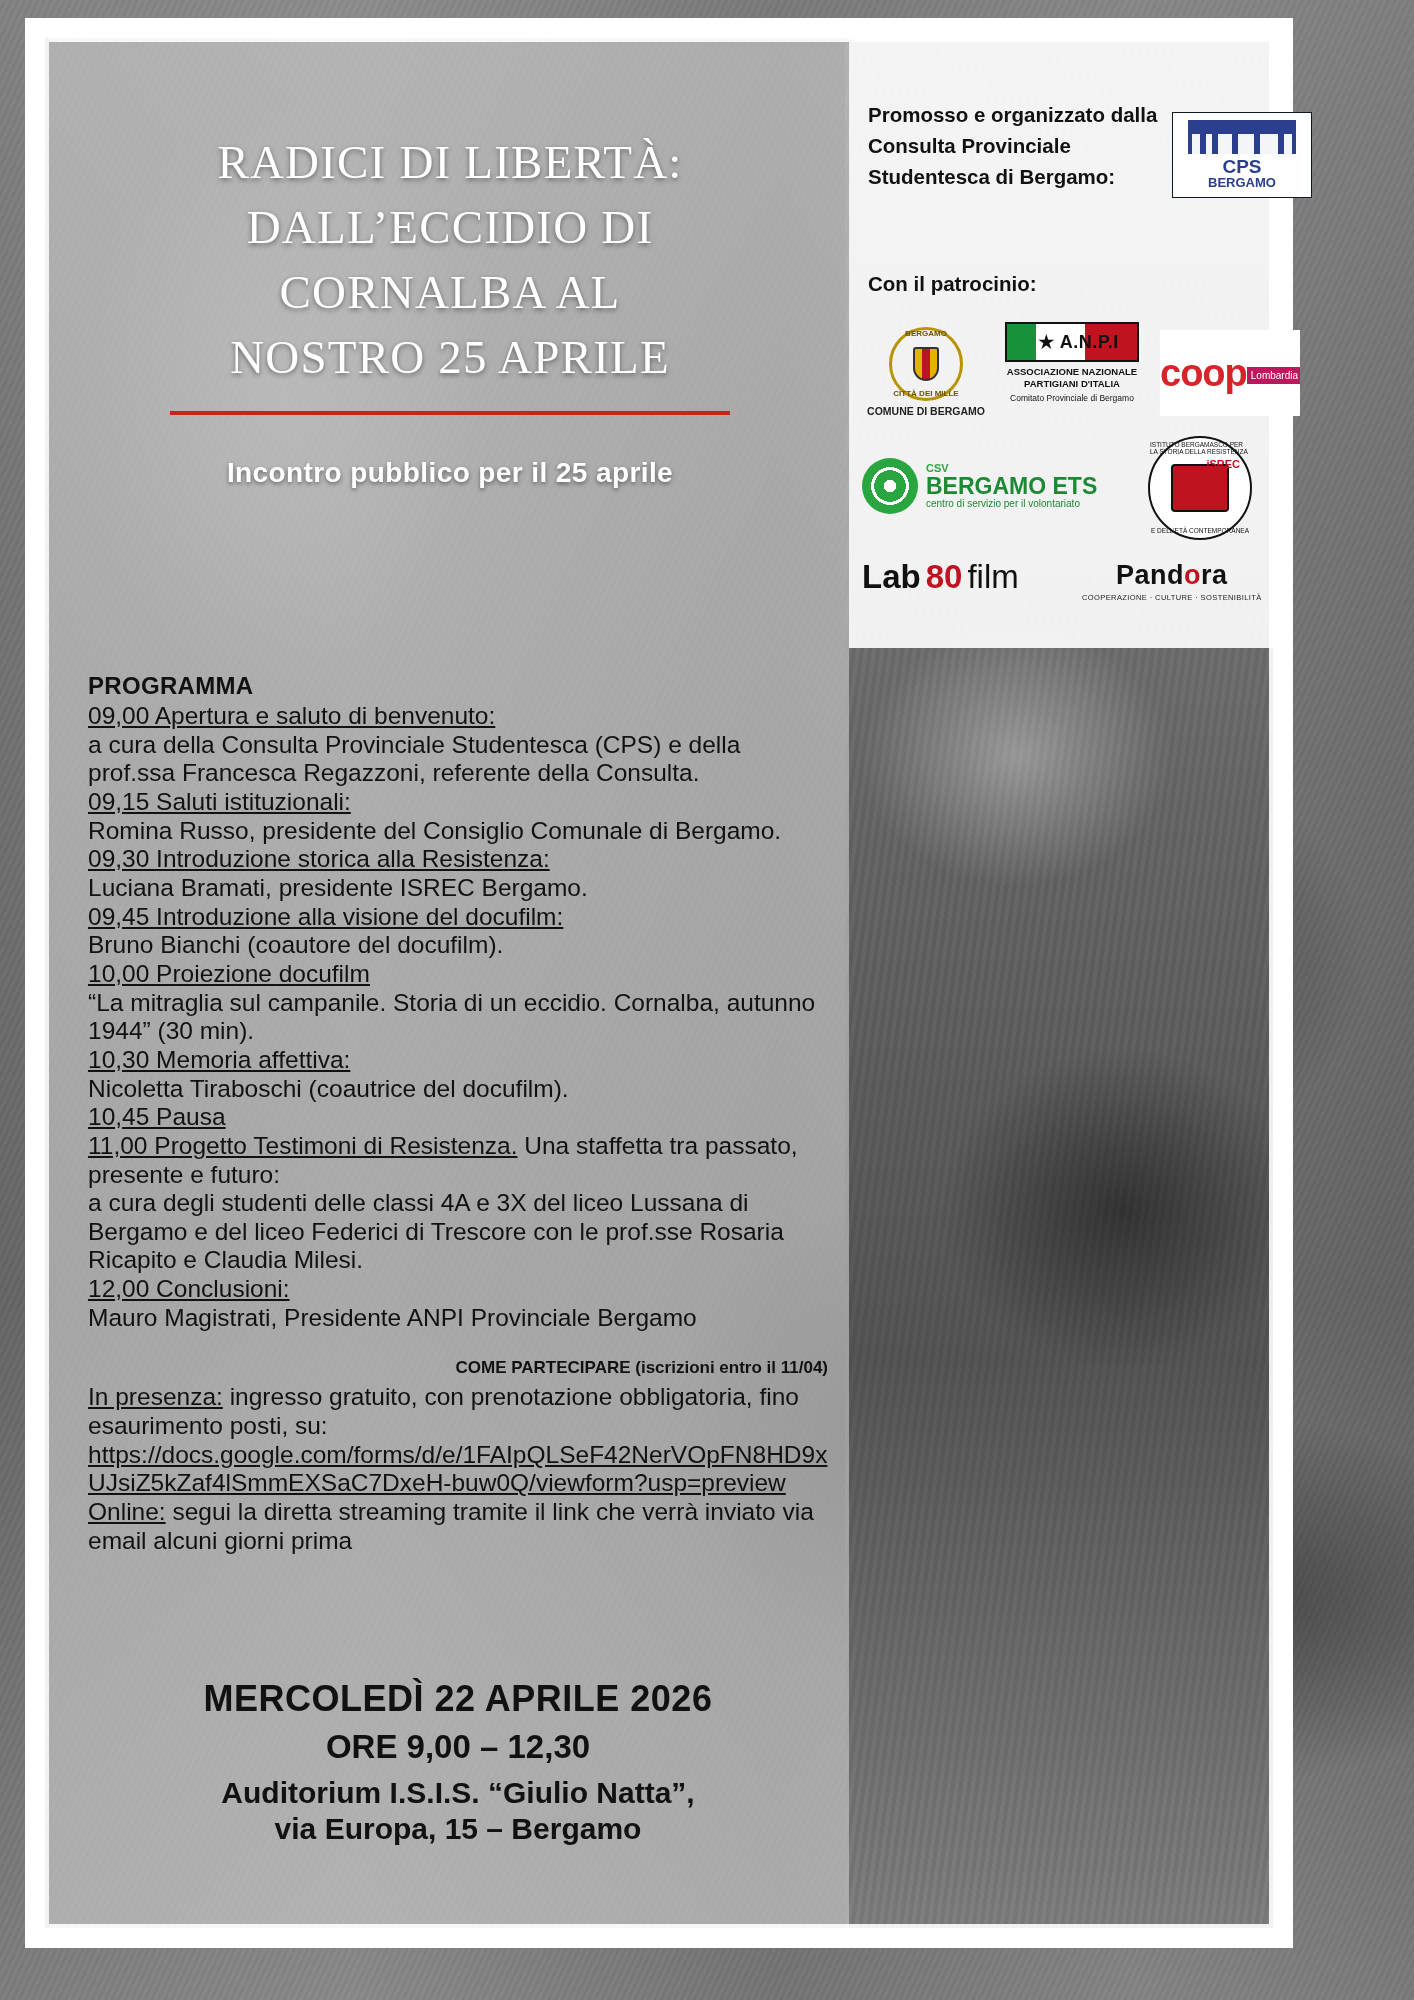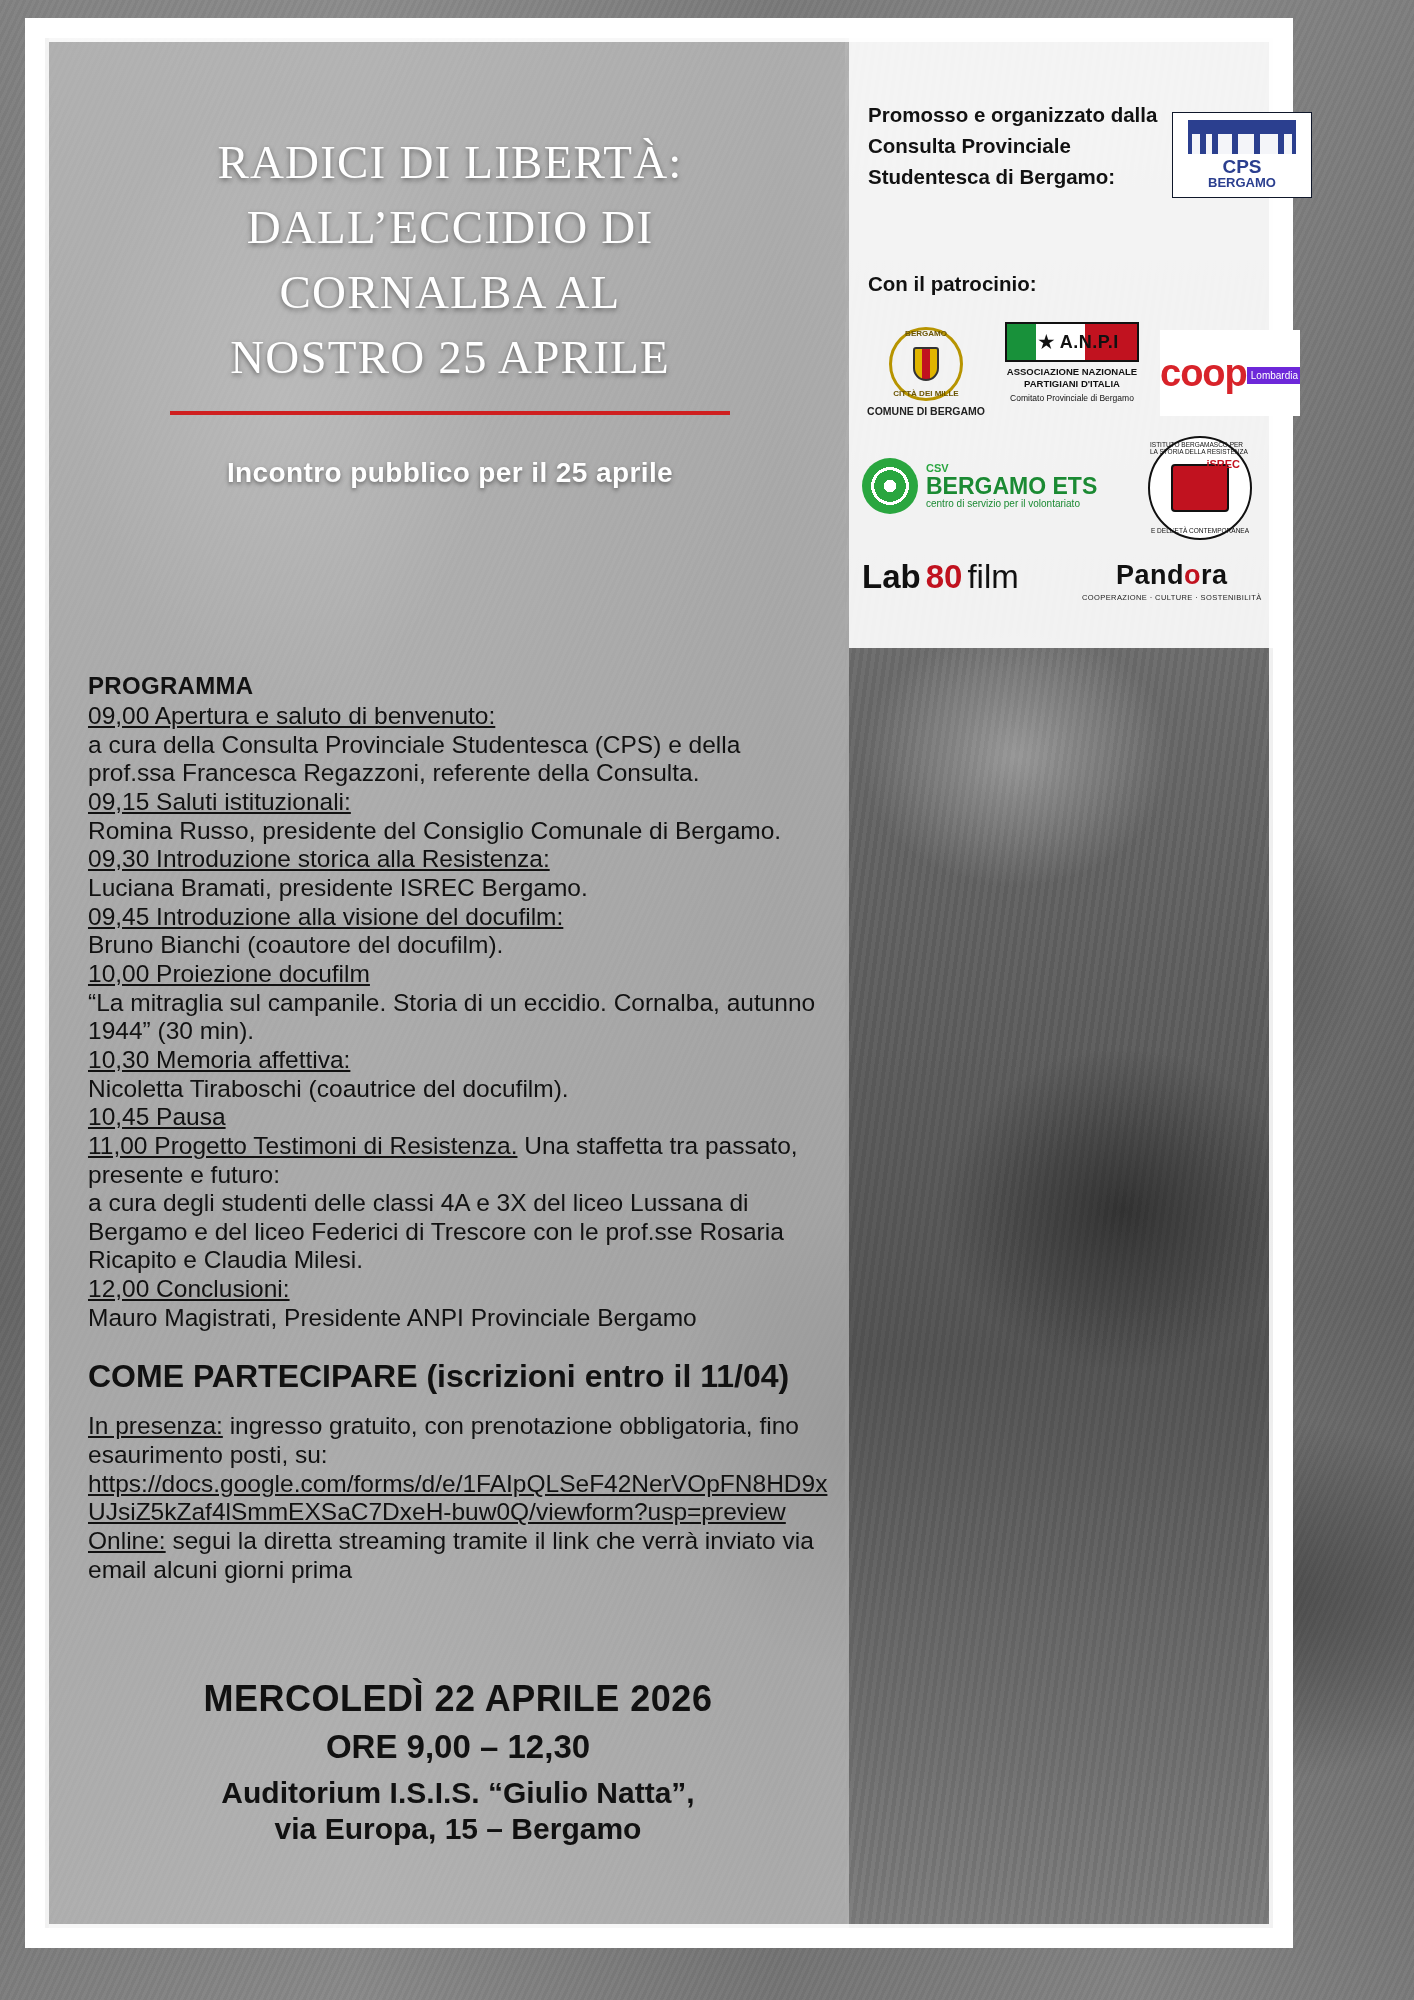--- a/index.html
+++ b/index.html
@@ -114,24 +114,25 @@
     letter-spacing: 0.3px;
     margin-bottom: 2px;
   }
   .p-line {
     font-size: 24.5px;
     line-height: 1.17;
     color: #111;
   }
   .p-line .u { text-decoration: underline; }
   .part-head {
-    font-size: 32px;
+    font-size: 17px;
     font-weight: bold;
     margin-top: 26px;
-    margin-bottom: 17px;
+    margin-bottom: 5px;
+    text-align: right;
   }
   .link {
     text-decoration: underline;
     word-break: break-all;
     display: inline;
   }
   
   .event-info {
     position: absolute;
     left: 88px; top: 1678px;
@@ -219,21 +220,21 @@
   }
   .anpi-sub { font-size: 9.5px; font-weight: bold; color: #111; line-height: 1.25; margin-top: 4px; }
   .anpi-sub2 { font-size: 8.5px; color: #111; margin-top: 3px; }
   
   .coop {
     left: 1160px; top: 330px; width: 140px; height: 86px;
     justify-content: center;
     background: #ffffff;
   }
   .coop-word { font-size: 38px; font-weight: bold; color: #d8232a; letter-spacing: -1px; line-height: 0.9; }
-  .coop-bar { width: 118px; height: 17px; background: #6d28d9; color: #fff; font-size: 10px; display: flex; align-items: center; padding-left: 4px; margin-top: 4px;}
+  .coop-bar { width: 118px; height: 17px; background: #be185d; color: #fff; font-size: 10px; display: flex; align-items: center; padding-left: 4px; margin-top: 4px;}
   
   .csv {
     left: 862px; top: 452px; width: 260px; height: 68px;
     flex-direction: row; align-items: center;
   }
   .csv-mark {
     width: 56px; height: 56px; border-radius: 50%;
     background: radial-gradient(circle at 50% 50%, #ffffff 0 16%, #29a63f 16% 40%, #ffffff 40% 48%, #29a63f 48% 72%, #ffffff 72% 80%, #29a63f 80% 100%);
     margin-right: 8px;
   }

